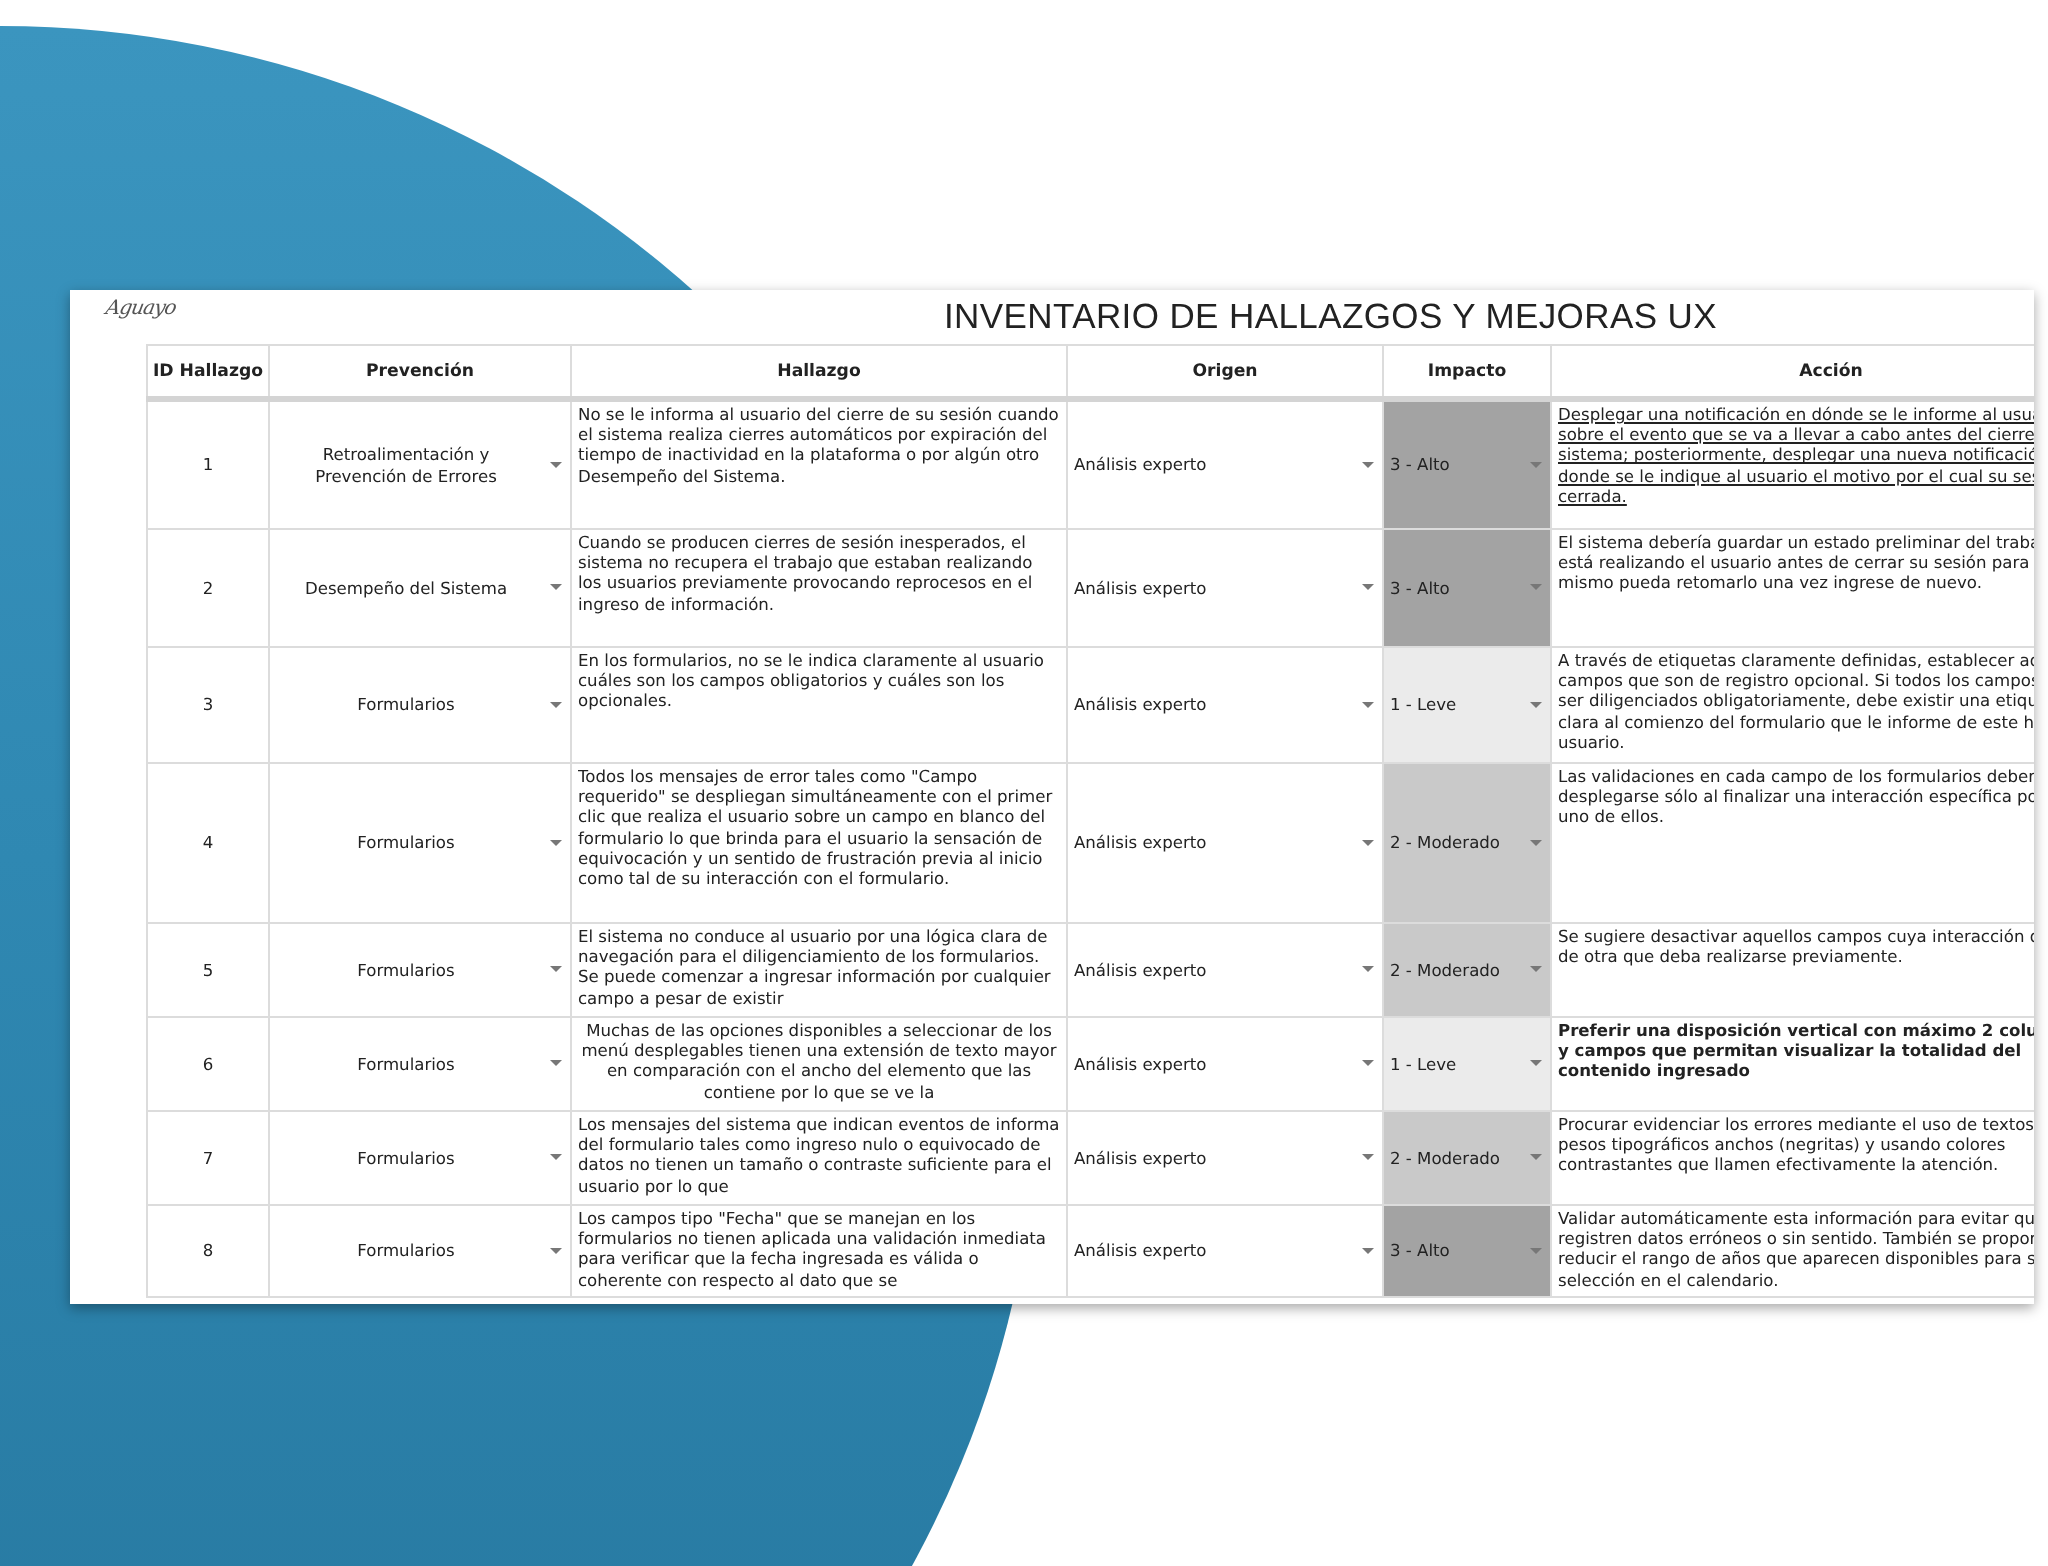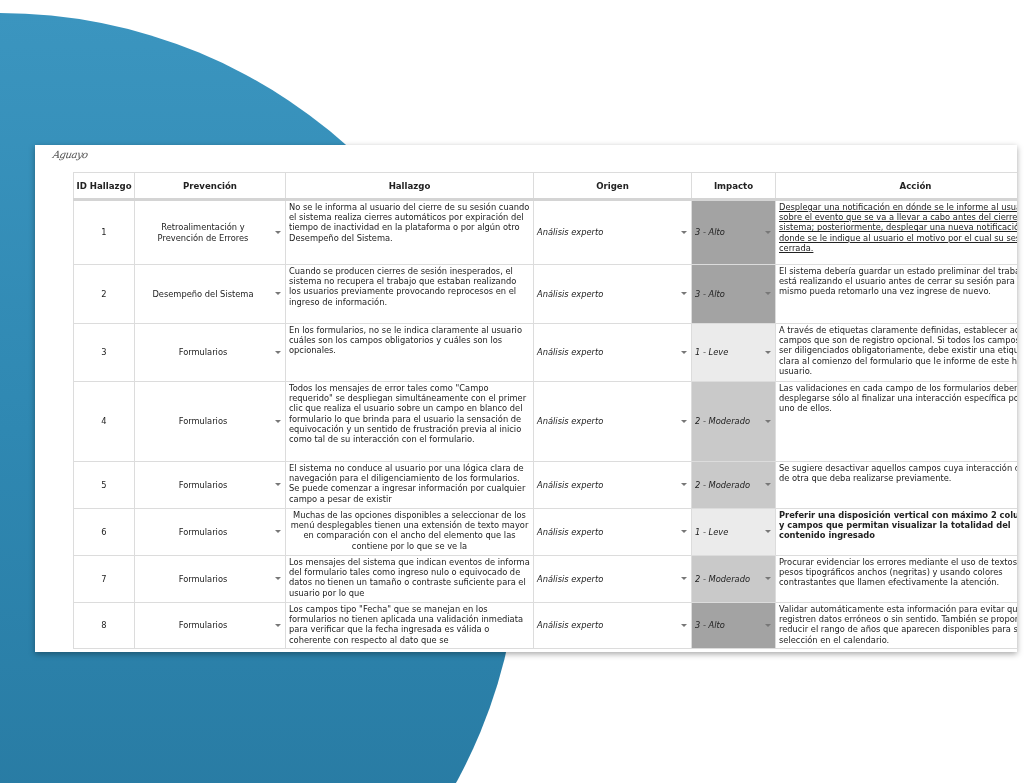--- a/index.html
+++ b/index.html
@@ -55,38 +55,39 @@
       border:1px solid #dcdcdc;
       padding:0 3px;
       vertical-align:middle;
       line-height:10.2px;
       overflow:hidden;
     }
     td.id { text-align:center; }
     td.cat { text-align:center; position:relative; padding-right:17px; }
     td.hall { vertical-align:top; padding-top:1px; }
     td.accion { vertical-align:top; padding-top:1px; }
-    td.dd { position:relative; padding-right:14px;font-style:italic; }
+    td.dd { position:relative; padding-right:14px; }
     .arrow {
       position:absolute; right:4px; top:50%;
       margin-top:-2px;
       width:0; height:0;
       border-left:3px solid transparent;
       border-right:3px solid transparent;
       border-top:3px solid #777;
     }
     .cell-clip { overflow:hidden; }
   </style>
 </head>
 <body>
 
 <div class="bg-circle"></div>
 
 <div class="sheet">
   <div class="logo">Aguayo</div>
+  <div class="title">INVENTARIO DE HALLAZGOS Y MEJORAS UX</div>
 
   <table>
     <colgroup>
       <col style="width:61px">
       <col style="width:151px">
       <col style="width:248px">
       <col style="width:158px">
       <col style="width:84px">
       <col style="width:280px">
     </colgroup>

